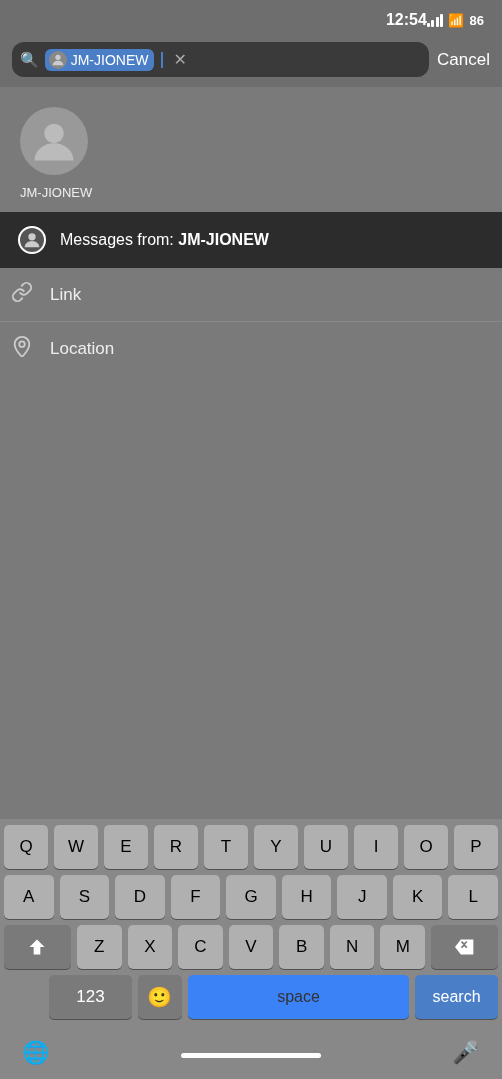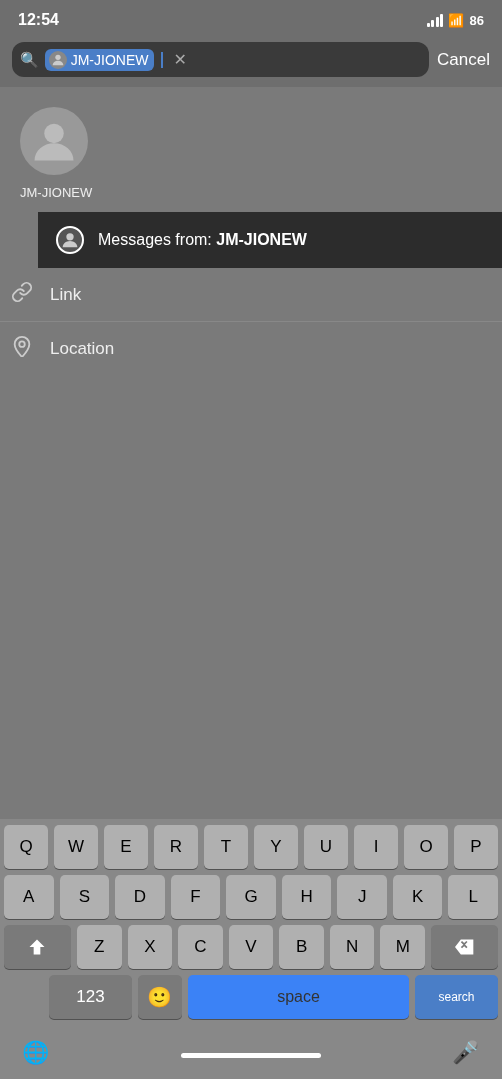--- a/index.html
+++ b/index.html
@@ -9,21 +9,21 @@
       background: #7a7a7a;
       font-family: -apple-system, 'SF Pro Text', 'Helvetica Neue', sans-serif;
       overflow: hidden;
       position: relative;
     }
 
     
     .status-bar {
       display: flex;
       align-items: center;
-      justify-content: space-between;
+      justify-content: flex-end;
       padding: 8px 18px 4px 18px;
       height: 36px;
       background: #6e6e6e;
     }
     .status-time {
       font-size: 16px;
       font-weight: 600;
       color: #fff;
     }
     .status-icons {
@@ -135,21 +135,20 @@
     }
 
     
     .messages-banner {
       background: #2c2c2c;
       padding: 14px 18px;
       display: flex;
       align-items: center;
       gap: 14px;
       margin-top: 0;
-      margin-left: 38px;
     }
     .banner-avatar {
       width: 28px; height: 28px;
       border-radius: 50%;
       background: #555;
       display: flex; align-items: center; justify-content: center;
       border: 2px solid #fff;
     }
     .banner-avatar svg { width: 22px; height: 22px; }
     .banner-text {
@@ -223,21 +222,21 @@
     }
     .key.space {
       background: #3b82f6;
       flex: 4;
       font-size: 16px;
       color: #333;
     }
     .key.search-key {
       background: #4a7ec7;
       color: #fff;
-      font-size: 12px;
+      font-size: 16px;
       flex: 1.5;
     }
     .key.shift {
       background: #7a7a7a;
     }
     .key.backspace {
       background: #7a7a7a;
     }
     .bottom-bar {
       display: flex;

